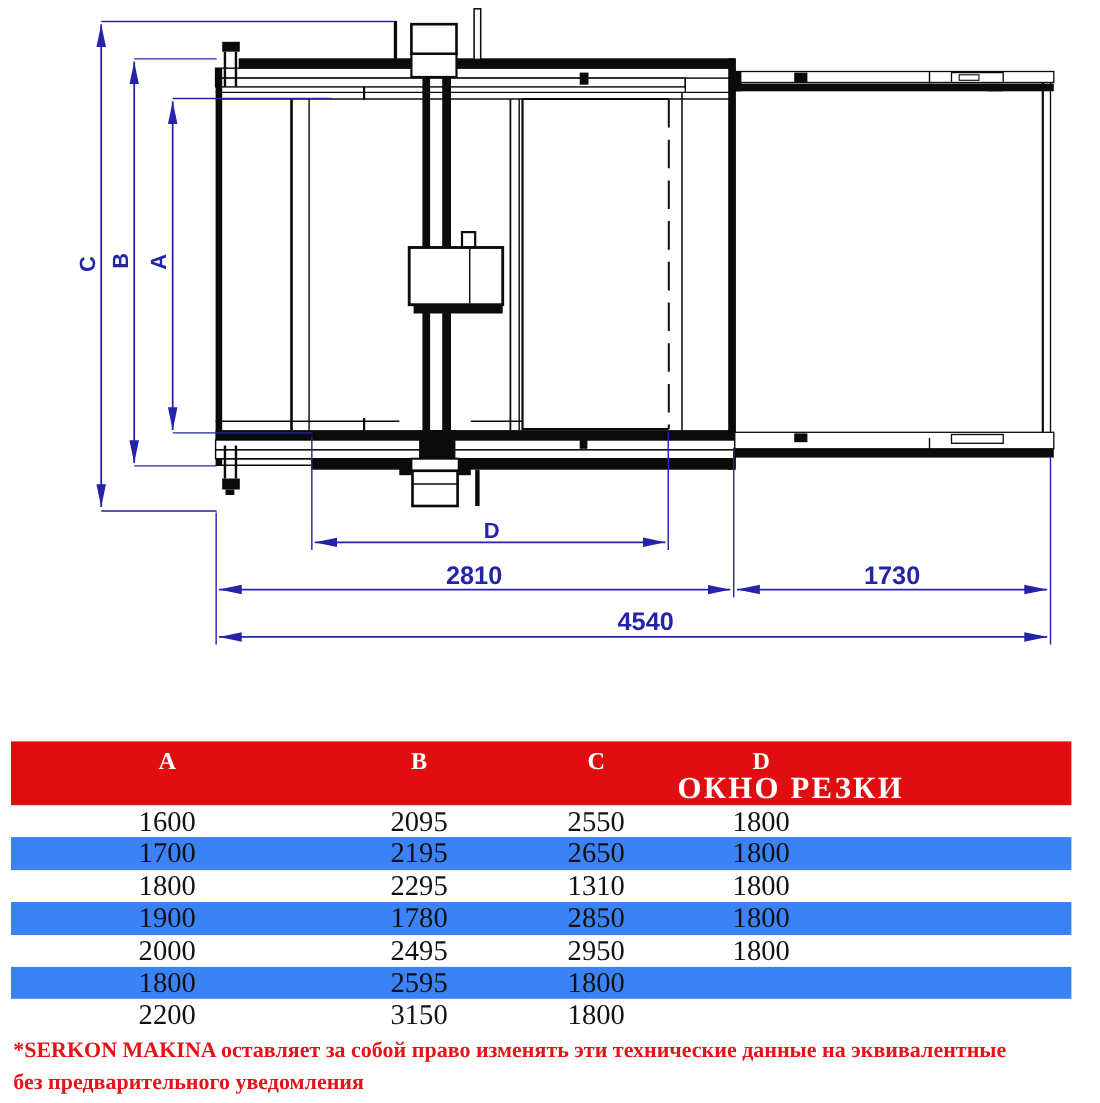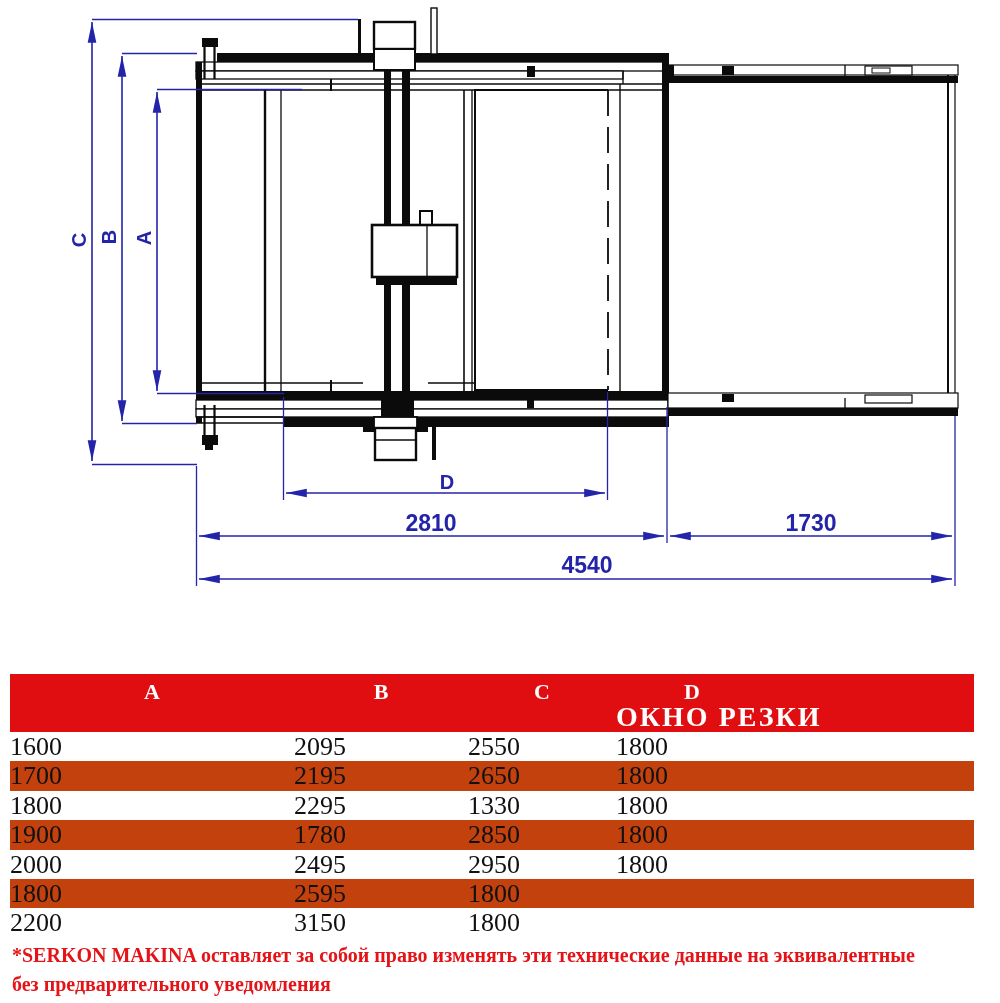--- a/index.html
+++ b/index.html
@@ -12,22 +12,22 @@
   .blk{fill:#0b0b0b;stroke:none;}
   .wht{fill:#ffffff;}
 
   
   .spec-table{position:absolute;top:674px;left:10px;width:964px;}
   .thead{display:grid;grid-template-columns:284px 174px 148px 152px auto;height:58px;
          background:#e10e11;color:#fff;}
   .hcell{text-align:center;padding-top:5px;font-weight:bold;font-size:22px;line-height:25px;}
   .hsub{font-size:28px;letter-spacing:2px;white-space:nowrap;line-height:25px;font-weight:bold;}
   .trow{display:grid;grid-template-columns:284px 174px 148px 152px auto;height:29.4px;}
-  .trow.gray{background:#c2410c;}
-  .tcell{text-align:left;font-size:26px;line-height:29.4px;color:#111;}
+  .trow.gray{background:#3b82f6;}
+  .tcell{text-align:center;font-size:26px;line-height:29.4px;color:#111;}
 
   .footer-note{position:absolute;top:941px;left:12px;width:950px;color:#e41317;
                font-weight:bold;font-size:20px;line-height:29px;}
 </style>
 </head>
 <body>
 
 <div class="page">
 
   <div class="drawing-wrap">
@@ -205,21 +205,21 @@
     <div class="trow gray">
       <div class="tcell">1700</div>
       <div class="tcell">2195</div>
       <div class="tcell">2650</div>
       <div class="tcell">1800</div>
       <div class="tcell"></div>
     </div>
     <div class="trow">
       <div class="tcell">1800</div>
       <div class="tcell">2295</div>
-      <div class="tcell">1330</div>
+      <div class="tcell">1310</div>
       <div class="tcell">1800</div>
       <div class="tcell"></div>
     </div>
     <div class="trow gray">
       <div class="tcell">1900</div>
       <div class="tcell">1780</div>
       <div class="tcell">2850</div>
       <div class="tcell">1800</div>
       <div class="tcell"></div>
     </div>

